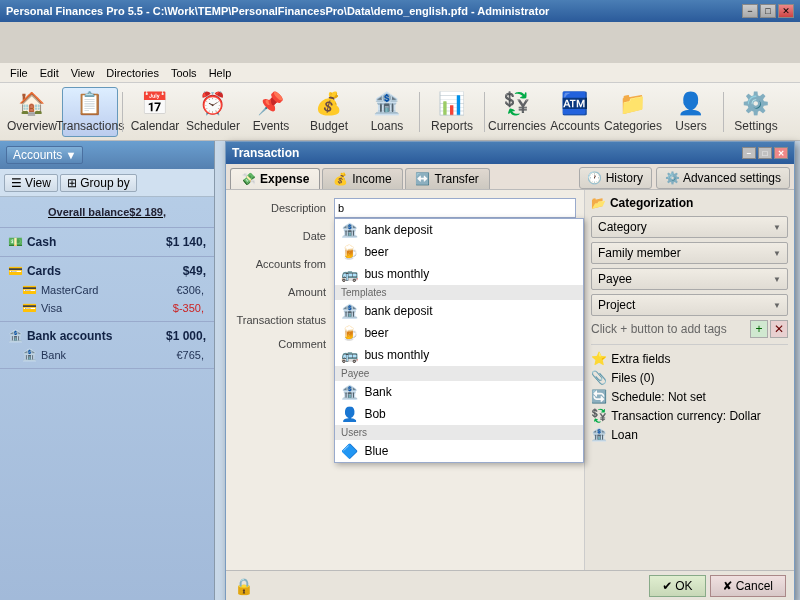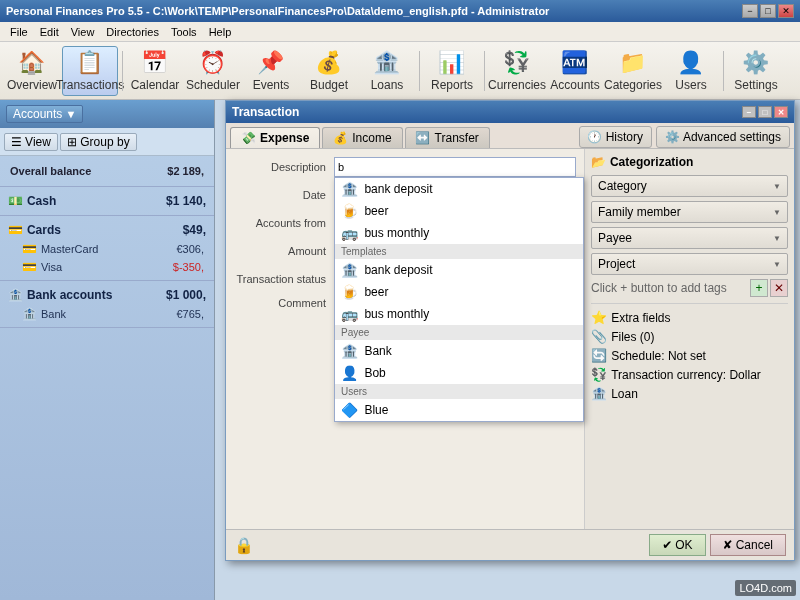--- a/index.html
+++ b/index.html
@@ -28,20 +28,21 @@
     .title-btn.close { background: linear-gradient(to bottom, #e88, #c44); }
 
     
     .menu-bar {
       background: #f0ece4;
       border-bottom: 1px solid #ccc;
       display: flex;
       align-items: center;
       padding: 1px 4px;
       height: 20px;
+      margin-top: 41px;
     }
     .menu-item {
       padding: 1px 6px;
       cursor: pointer;
       font-size: 11px;
     }
 
     
     .toolbar {
       background: linear-gradient(to bottom, #f5f3ee, #e8e4da);
@@ -121,23 +122,24 @@
       border-radius: 2px;
       font-size: 11px;
     }
 
     .balance-section {
       padding: 6px 8px;
       border-bottom: 1px solid #99aacc;
     }
     .balance-row {
       display: flex;
-      justify-content: space-between;
+      justify-content: center;
       align-items: center;
       padding: 3px 2px;
+      text-decoration: underline;
     }
     .balance-label { color: #223; font-weight: bold; font-size: 11px; }
     .balance-amount { color: #223; font-size: 11px; font-weight: bold; }
 
     .account-group {
       padding: 4px 6px;
       border-bottom: 1px solid #99aacc;
     }
     .account-group-header {
       display: flex;

